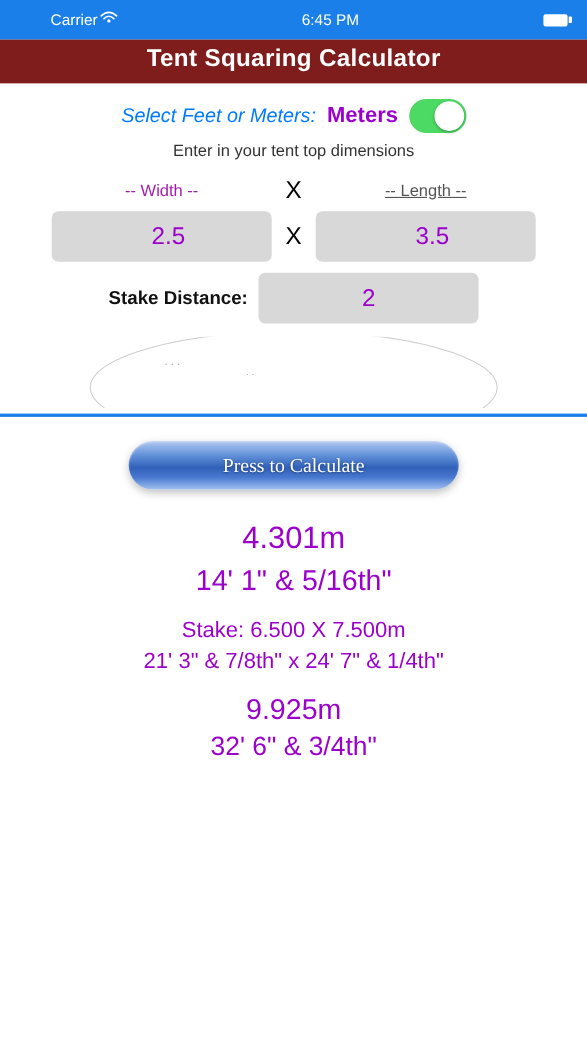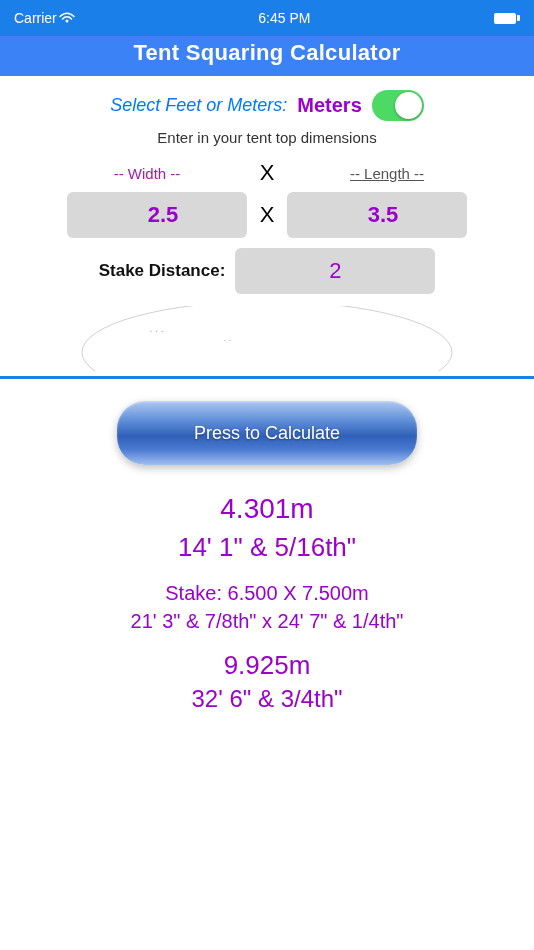--- a/index.html
+++ b/index.html
@@ -20,22 +20,23 @@
       display: flex;
       justify-content: space-between;
       align-items: center;
       padding: 6px 14px;
       height: 36px;
       font-size: 14px;
       font-weight: 500;
     }
     .status-bar .carrier {
       display: flex;
-      align-items: center;
+      align-items: flex-start;
       gap: 2px;
+      margin-left: 32px;
     }
     .battery-icon {
       display: inline-flex;
       align-items: center;
     }
     .battery-body {
       width: 22px;
       height: 11px;
       border: 2px solid #fff;
       border-radius: 2px;
@@ -45,21 +46,21 @@
     .battery-nub {
       width: 3px;
       height: 6px;
       background: #fff;
       border-radius: 0 1px 1px 0;
       margin-left: 1px;
     }
 
     
     .title-bar {
-      background: #3b82f6;
+      background: #7f1d1d;
       text-align: center;
       padding: 4px 0 10px;
     }
     .title-bar h1 {
       color: #fff;
       font-size: 22px;
       font-weight: 700;
       letter-spacing: 0.3px;
     }
 
@@ -151,29 +152,29 @@
 
     
     .inputs-row {
       display: flex;
       align-items: center;
       justify-content: center;
       gap: 0;
       margin-bottom: 10px;
     }
     .input-field {
-      width: 180px;
+      width: 200px;
       height: 46px;
       background: #d8d8d8;
       border: none;
       border-radius: 6px;
       text-align: center;
       font-size: 22px;
       color: #9b00cc;
-      font-weight: 700;
+      font-weight: 400;
       outline: none;
       padding-left: 12px;
     }
     .x-sep {
       width: 40px;
       text-align: center;
       font-size: 22px;
       color: #000;
     }
 
@@ -224,30 +225,31 @@
 
     
     .button-area {
       display: flex;
       justify-content: center;
       align-items: center;
       padding: 22px 0 18px;
     }
     .calc-button {
       width: 300px;
-      height: 64px;
+      height: 44px;
       border-radius: 28px;
       border: none;
       cursor: pointer;
       font-size: 18px;
       font-weight: 500;
       color: #fff;
       background: linear-gradient(180deg, #b0c8f0 0%, #6090d8 30%, #3060b8 55%, #4878d0 75%, #a0c0f0 100%);
       box-shadow: 0 3px 8px rgba(0,0,0,0.25), inset 0 1px 2px rgba(255,255,255,0.4);
       text-shadow: 0 1px 2px rgba(0,0,0,0.4);
+      font-family: Liberation Serif, serif;
     }
 
     
     .results-area {
       padding: 8px 20px 20px;
       text-align: center;
     }
     .result-primary {
       color: #9b00cc;
       font-size: 28px;

